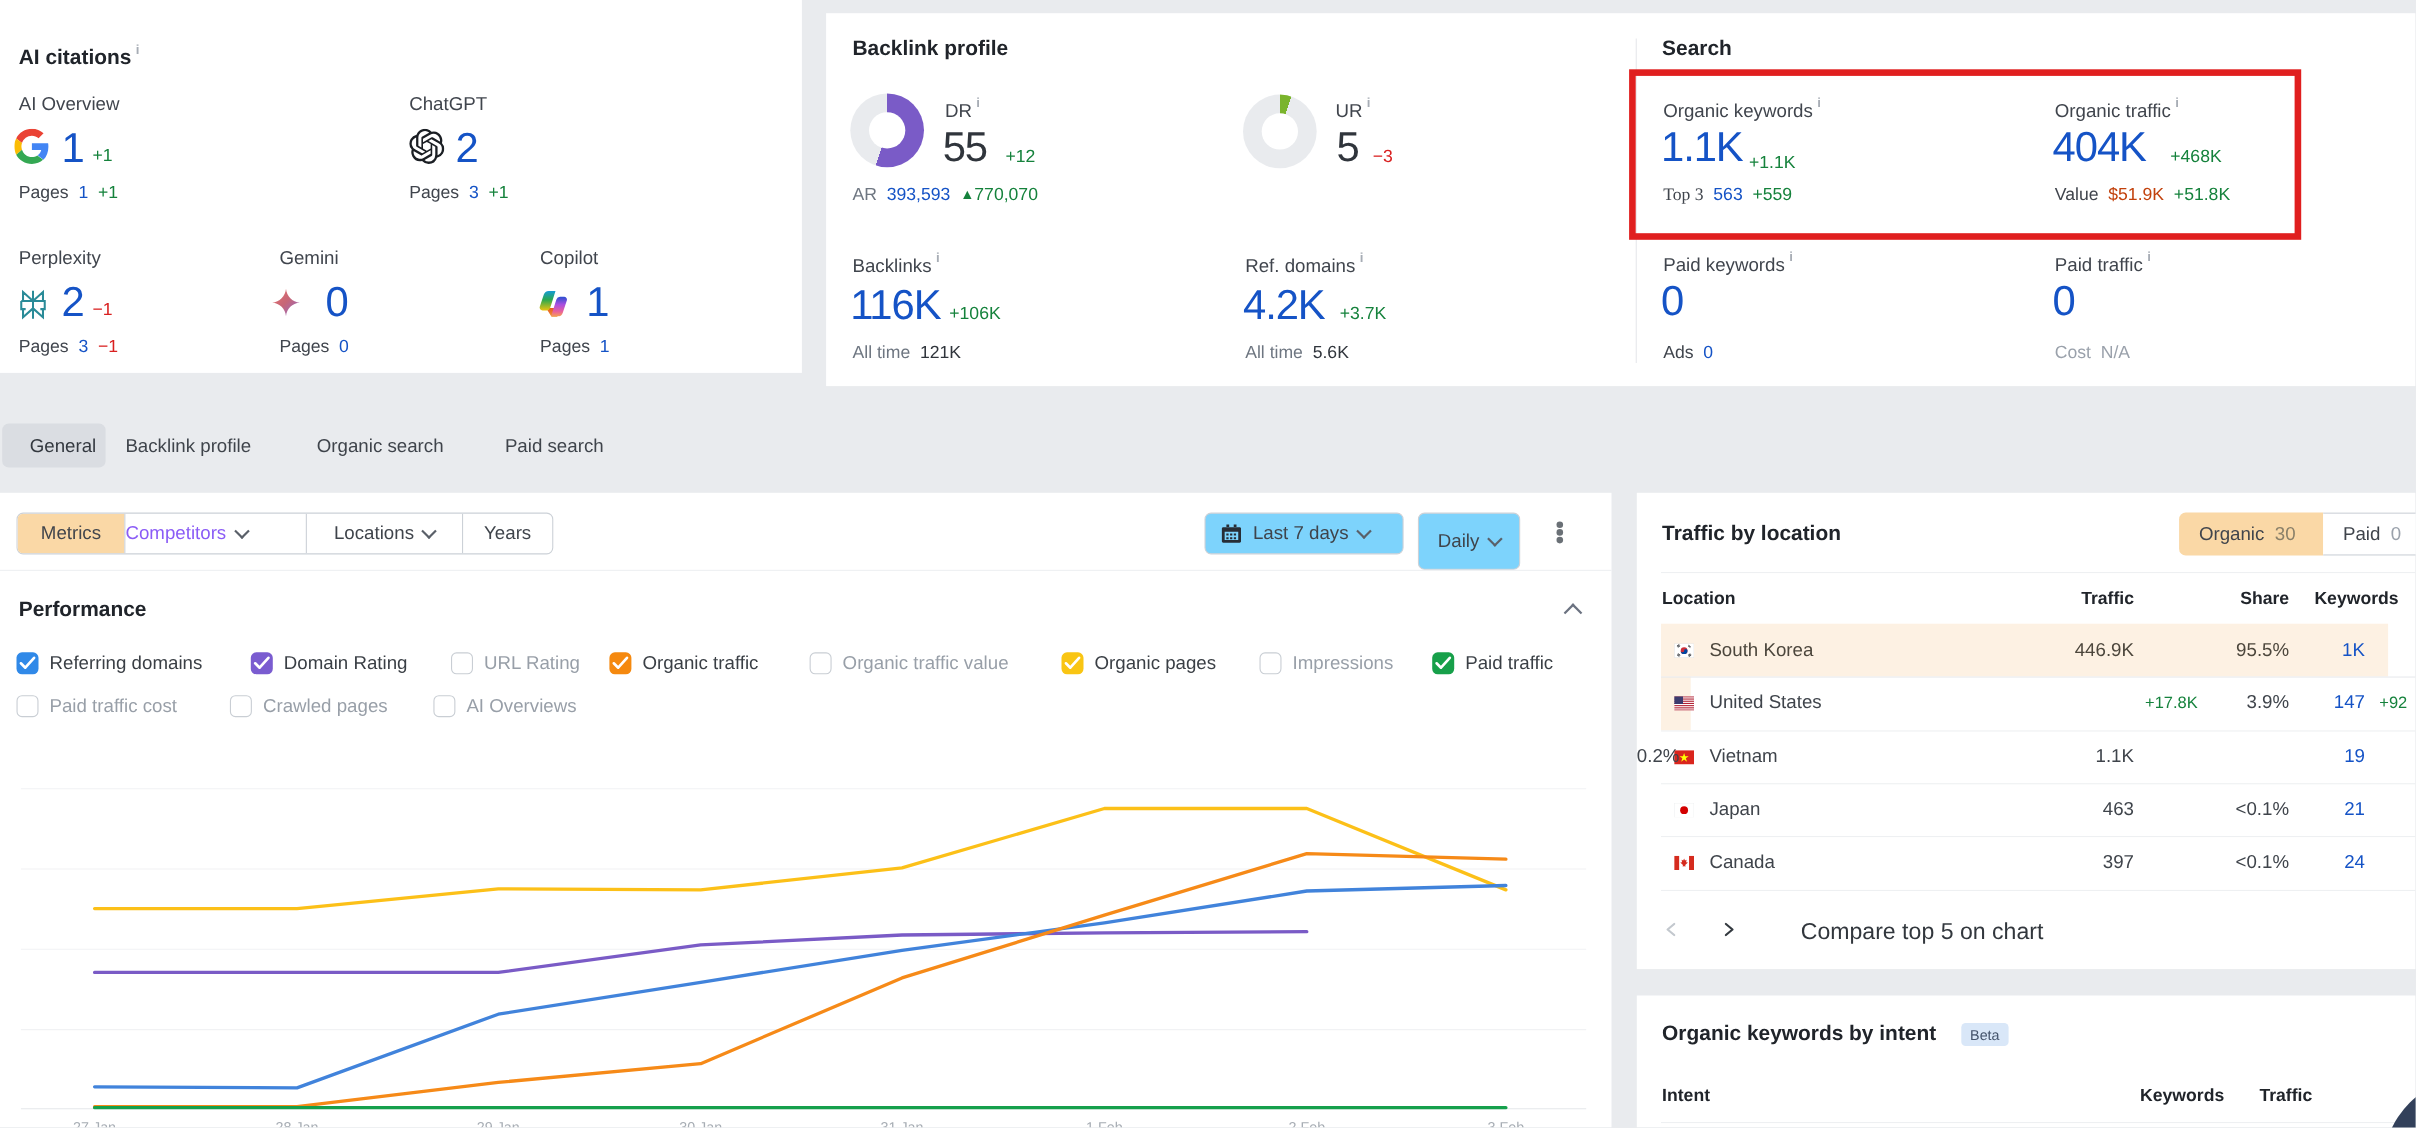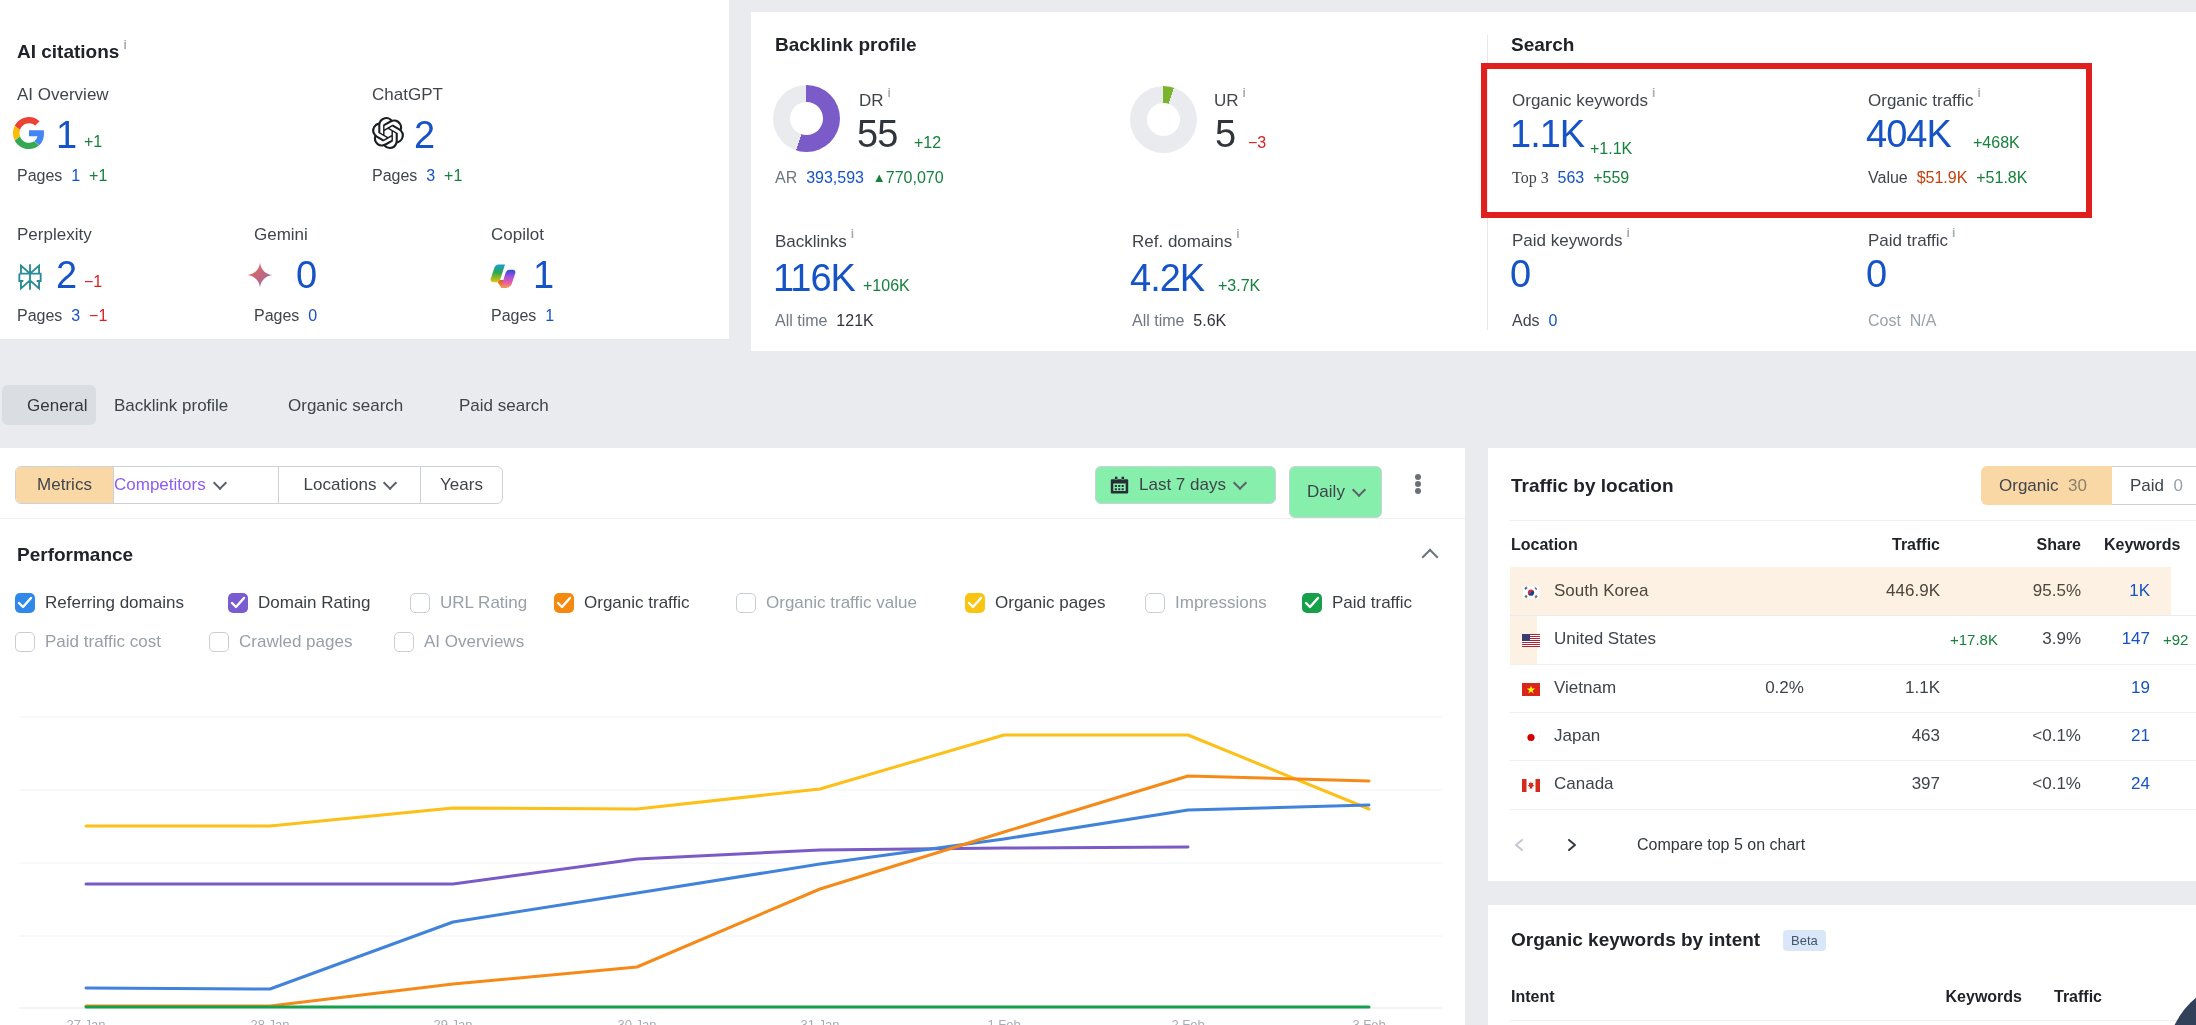--- a/index.html
+++ b/index.html
@@ -16,21 +16,21 @@
 .blue{color:#1553c6;}
 .green{color:#15823c;}
 .red{color:#d92020;}
 .sm{font-size:16px;}
 .info{font-size:12px;color:#a7adb5;font-weight:bold;vertical-align:9px;margin-left:4px;}
 .cb{position:absolute;width:20px;height:20px;border-radius:5px;}
 .cb.on svg{position:absolute;left:2px;top:3px;}
 .cb.off{background:#fff;border:1px solid #c9ced4;width:18px;height:18px;}
 .cblbl{position:absolute;font-size:17px;color:#3a3f45;}
 .cblbl.dim{color:#989fa8;}
-.btn{position:absolute;box-sizing:border-box;border:1px solid #ccd1d7;border-radius:6px;background:#86efac;font-size:17px;color:#3f444b;display:flex;align-items:center;justify-content:center;}
+.btn{position:absolute;box-sizing:border-box;border:1px solid #ccd1d7;border-radius:6px;background:#7dd3fc;font-size:17px;color:#3f444b;display:flex;align-items:center;justify-content:center;}
 .chev{display:inline-block;width:8px;height:8px;border-right:2px solid #5a6069;border-bottom:2px solid #5a6069;transform:rotate(45deg);margin-left:9px;margin-top:-5px;}
 .donut{position:absolute;width:67px;height:67px;border-radius:50%;}
 .donut:after{content:"";position:absolute;left:17px;top:17px;width:33px;height:33px;border-radius:50%;background:#fff;}
 .flag{position:absolute;width:18px;height:13px;}
 .sep{position:absolute;background:#eef0f2;height:1px;}
 </style>
 </head>
 <body>
 <div id="page">
 <div class="card" style="left:0;top:12;width:729px;height:339px;">
@@ -312,21 +312,21 @@
   <div class="abs" style="left:0;top:181px;width:593px;text-align:right;font-size:17px;color:#3f444b;">3.9%</div>
   <div class="abs" style="left:0;top:181px;width:662px;text-align:right;font-size:17px;color:#1553c6;">147</div>
   <div class="abs green" style="left:675px;top:183px;font-size:15px;">+92</div>
 
   <div class="flag" style="left:34px;top:234px;"><svg width="18" height="13" viewBox="0 0 18 13">
           <rect width="18" height="13" fill="#da251d"></rect>
           <path d="M9 2.5l1 3h3.2l-2.6 1.9 1 3L9 8.5l-2.6 1.9 1-3L4.8 5.5H8z" fill="#ffff00"></path>
         </svg></div>
   <div class="abs" style="left:66px;top:230px;font-size:17px;color:#3f444b;">Vietnam</div>
   <div class="abs" style="left:0;top:230px;width:452px;text-align:right;font-size:17px;color:#3f444b;">1.1K</div>
-  <div class="abs" style="left:0;top:230px;width:593px;text-align:center;font-size:17px;color:#3f444b;">0.2%</div>
+  <div class="abs" style="left:0;top:230px;width:593px;text-align:left;font-size:17px;color:#3f444b;">0.2%</div>
   <div class="abs" style="left:0;top:230px;width:662px;text-align:right;font-size:17px;color:#1553c6;">19</div>
 
   <div class="flag" style="left:34px;top:282px;"><svg width="18" height="13" viewBox="0 0 18 13">
           <rect width="18" height="13" fill="#fff" stroke="#e5e7ea" stroke-width=".5"></rect>
           <circle cx="9" cy="6.5" r="3.6" fill="#d30000"></circle>
         </svg></div>
   <div class="abs" style="left:66px;top:278px;font-size:17px;color:#3f444b;">Japan</div>
   <div class="abs" style="left:0;top:278px;width:452px;text-align:right;font-size:17px;color:#3f444b;">463</div>
   <div class="abs" style="left:0;top:278px;width:593px;text-align:right;font-size:17px;color:#3f444b;">&lt;0.1%</div>
   <div class="abs" style="left:0;top:278px;width:662px;text-align:right;font-size:17px;color:#1553c6;">21</div>
@@ -341,21 +341,21 @@
   <div class="abs" style="left:0;top:326px;width:452px;text-align:right;font-size:17px;color:#3f444b;">397</div>
   <div class="abs" style="left:0;top:326px;width:593px;text-align:right;font-size:17px;color:#3f444b;">&lt;0.1%</div>
   <div class="abs" style="left:0;top:326px;width:662px;text-align:right;font-size:17px;color:#1553c6;">24</div>
 
   <div class="abs" style="left:25px;top:390px;width:12px;height:12px;"><svg width="12" height="14" viewBox="0 0 12 14">
           <path d="M9 2L3 7l6 5" stroke="#c3c8ce" stroke-width="2" fill="none" stroke-linecap="round" stroke-linejoin="round"></path>
         </svg></div>
   <div class="abs" style="left:78px;top:390px;width:12px;height:12px;"><svg width="12" height="14" viewBox="0 0 12 14">
           <path d="M3 2l6 5-6 5" stroke="#343a40" stroke-width="2" fill="none" stroke-linecap="round" stroke-linejoin="round"></path>
         </svg></div>
-  <div class="abs" style="left:149px;top:388px;font-size:16px;color:#32373d;">Compare top 5 on chart</div>
+  <div class="abs" style="left:149px;top:388px;font-size:21px;color:#32373d;">Compare top 5 on chart</div>
 </div>
 <div class="card" style="left:1488px;top:905px;width:708px;height:120px;">
   <div class="abs h1" style="left:23px;top:24px;">Organic keywords by intent</div>
   <div class="abs" style="left:295px;top:25px;background:#d9e7f8;border-radius:4px;padding:3px 8px;font-size:13px;color:#44546c;">Beta</div>
   <div class="abs" style="left:23px;top:83px;font-size:16px;font-weight:bold;color:#20242a;">Intent</div>
   <div class="abs" style="left:0;top:83px;width:534px;text-align:right;font-size:16px;font-weight:bold;color:#20242a;">Keywords</div>
   <div class="abs" style="left:0;top:83px;width:614px;text-align:right;font-size:16px;font-weight:bold;color:#20242a;">Traffic</div>
   <div class="sep" style="left:22px;top:115px;width:686px;"></div>
 </div>
 <div class="abs" style="left:2166px;top:978px;width:168px;height:168px;border-radius:50%;background:#32405a;"></div>

